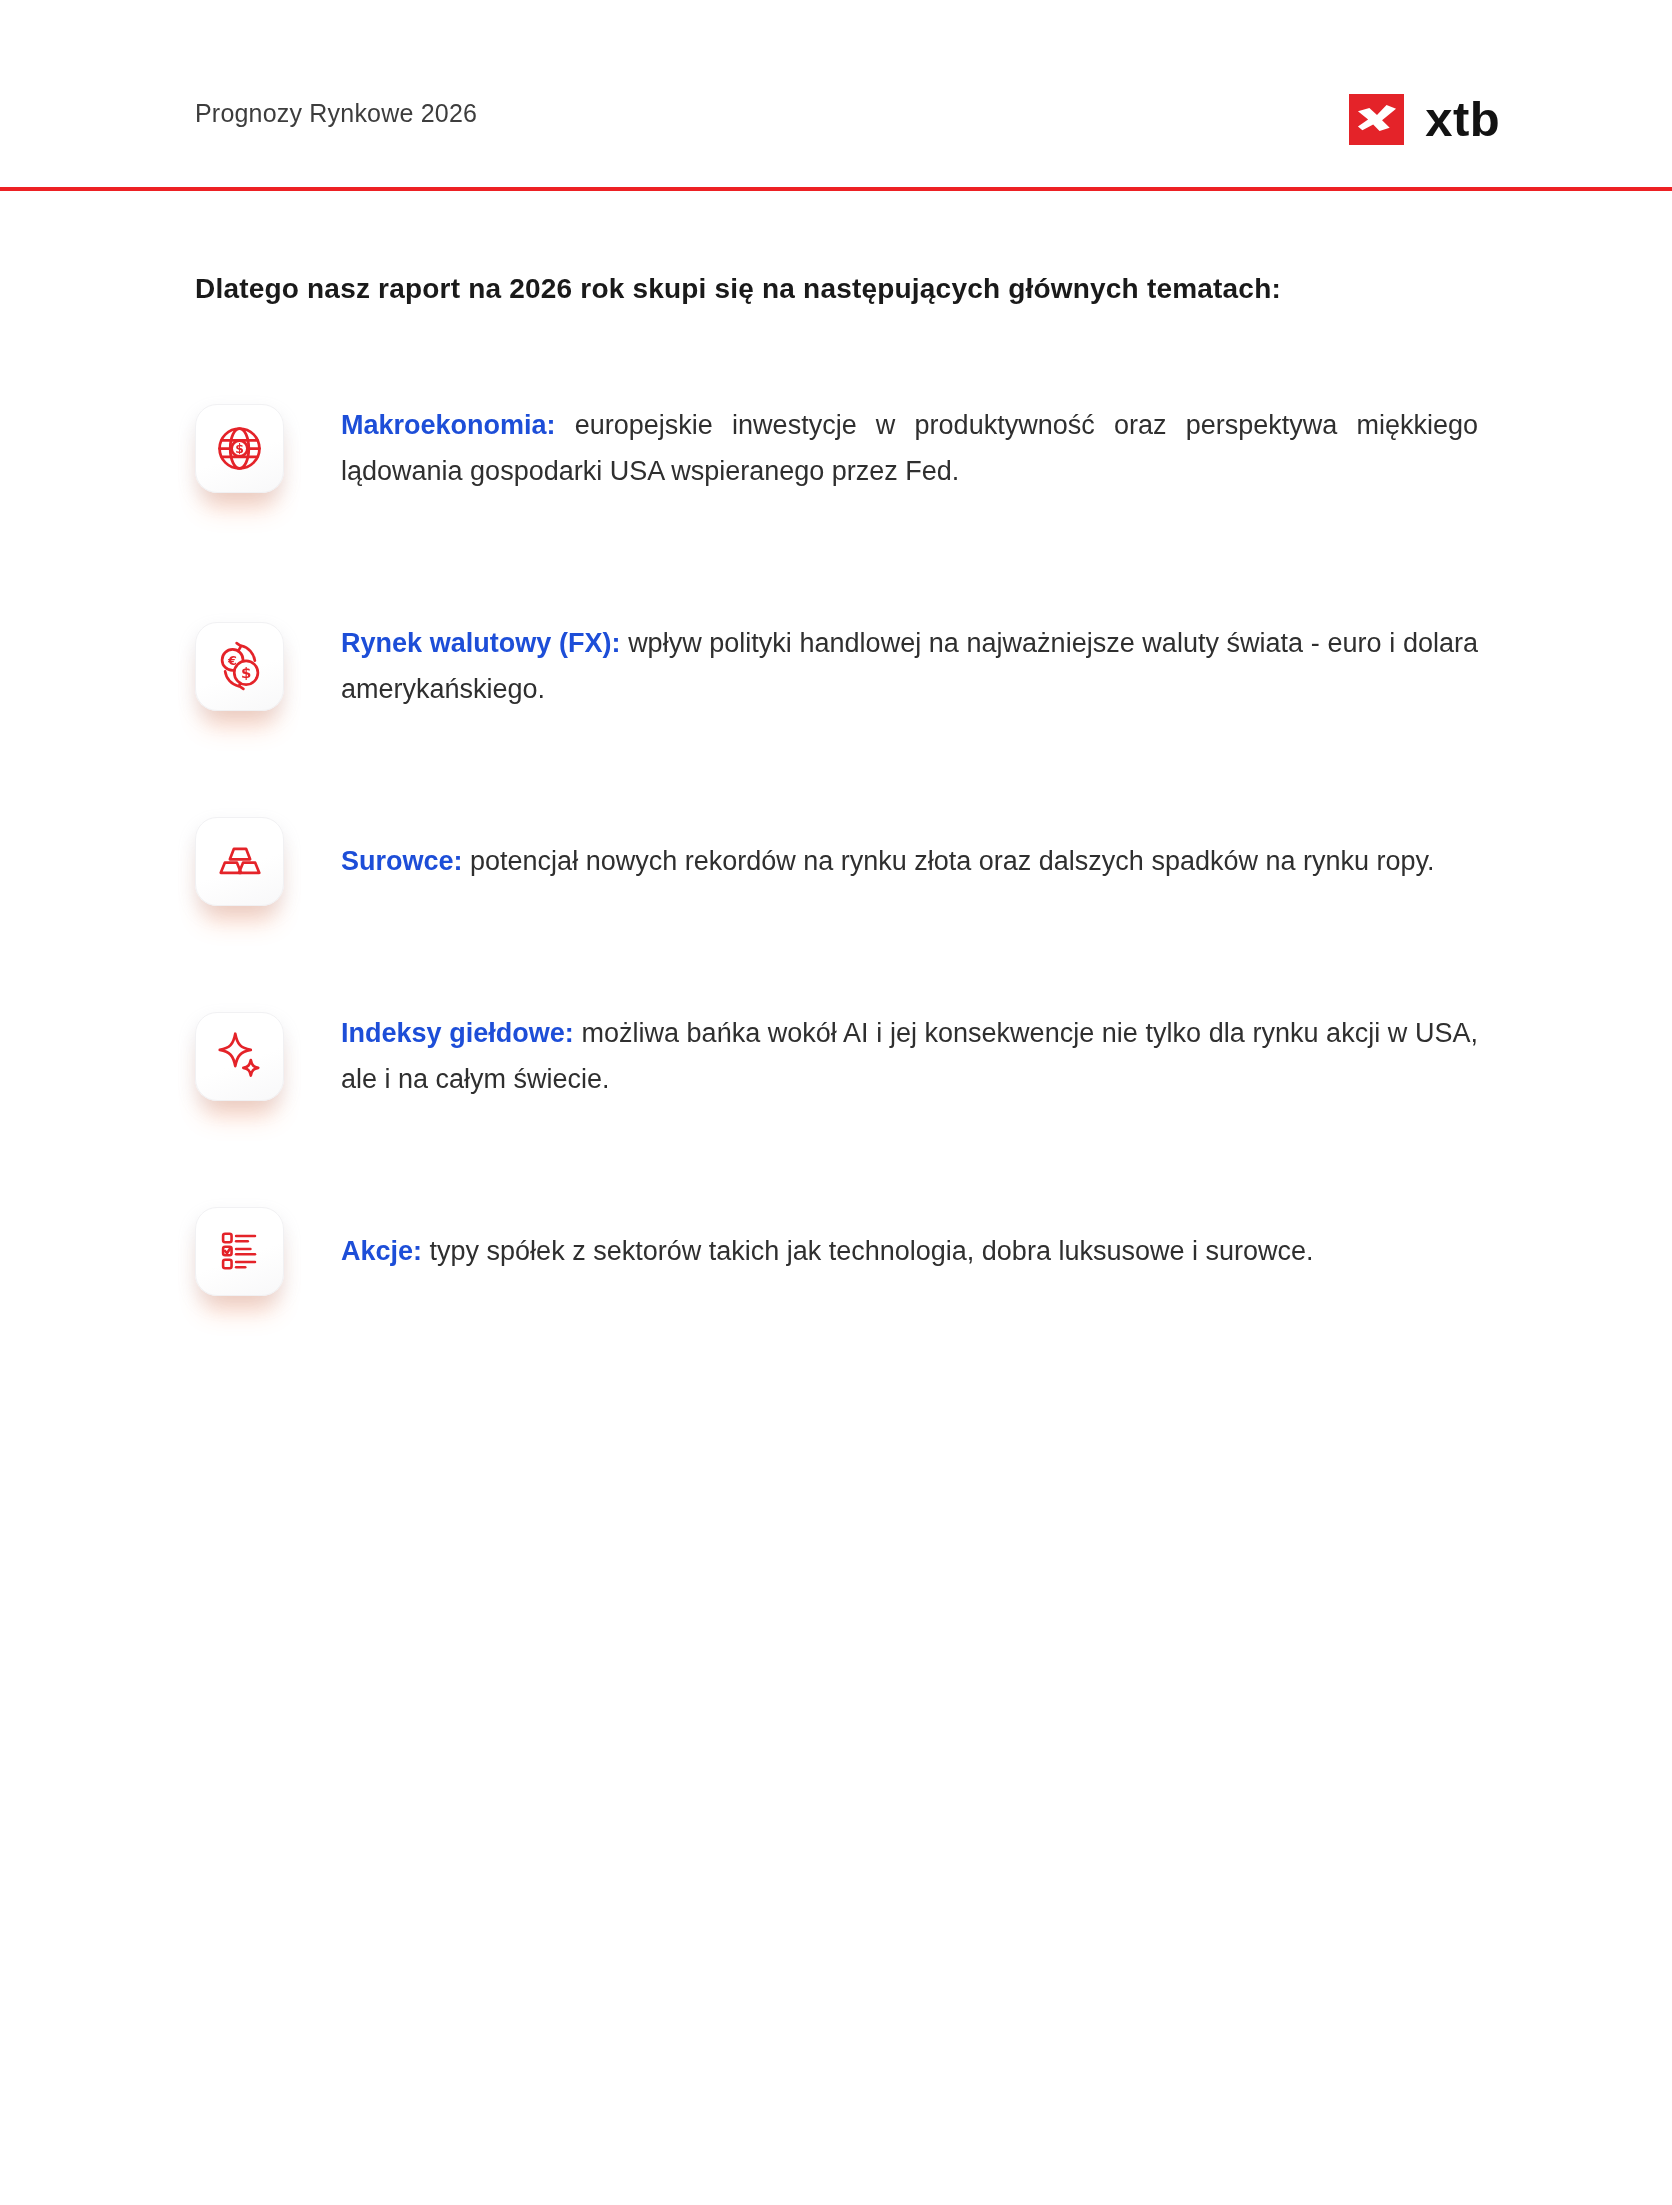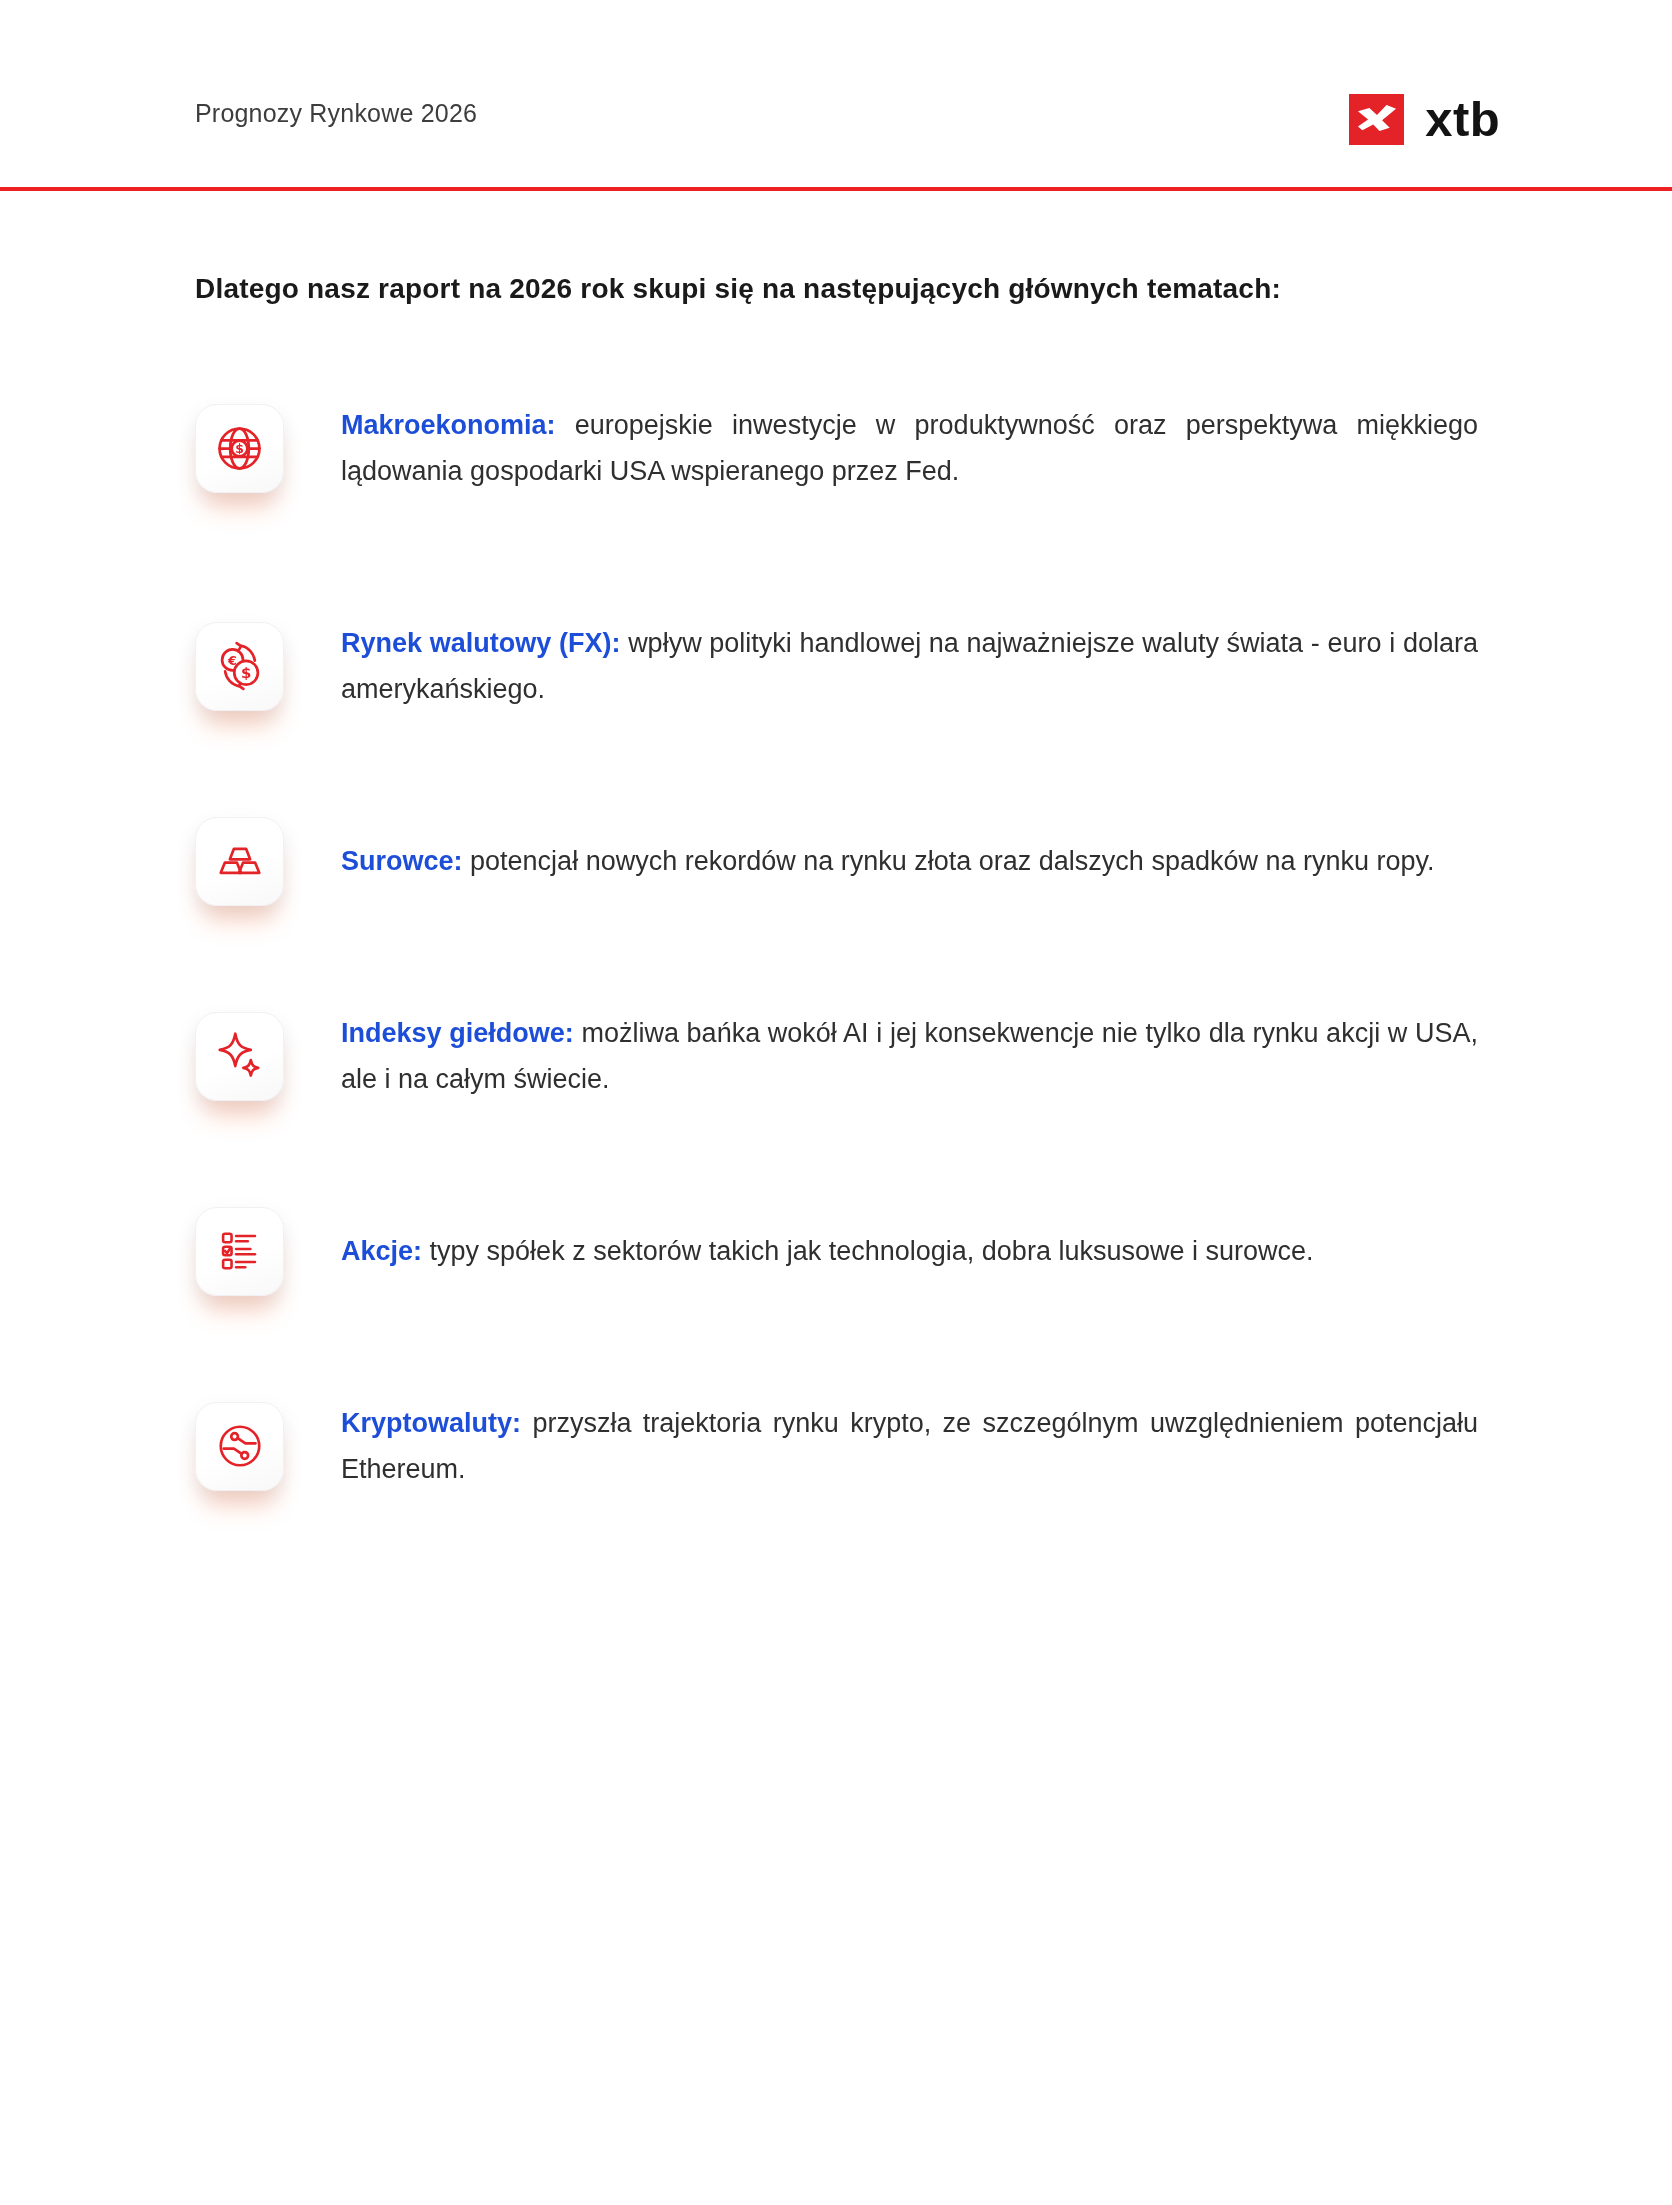--- a/index.html
+++ b/index.html
@@ -181,29 +181,17 @@
             <line class="ic" x1="34" y1="37" x2="56" y2="37"></line>
             <line class="ic" x1="34" y1="45" x2="63" y2="45"></line>
             <rect class="ic" x="14" y="53.5" width="13" height="13" rx="3"></rect>
             <line class="ic" x1="34" y1="57" x2="63" y2="57"></line>
             <line class="ic" x1="34" y1="65" x2="48" y2="65"></line>
           </svg>
         </div>
         <p class="topic-text"><span class="topic-lead">Akcje:</span> <span>typy spółek z sektorów takich jak technologia, dobra luksusowe i surowce.</span></p>
       </div>
 
-      <div class="topic-row">
-        <div class="icon-card">
-          <svg width="54" height="54" viewBox="0 0 80 80">
-            <circle class="ic" cx="40" cy="40" r="28.5"></circle>
-            <circle class="ic" cx="32" cy="26" r="5"></circle>
-            <path class="ic" d="M36.5 28.5 L48 36 L63 36"></path>
-            <path class="ic" d="M16 44 L31 44 L42.5 51.5"></path>
-            <circle class="ic" cx="47" cy="54" r="5"></circle>
-          </svg>
-        </div>
-        <p class="topic-text"><span class="topic-lead">Kryptowaluty:</span> <span>przyszła trajektoria rynku krypto, ze szczególnym uwzględnieniem potencjału Ethereum.</span></p>
-      </div>
 
     </div>
   </div>
 </div>
 
 
 </body></html>

